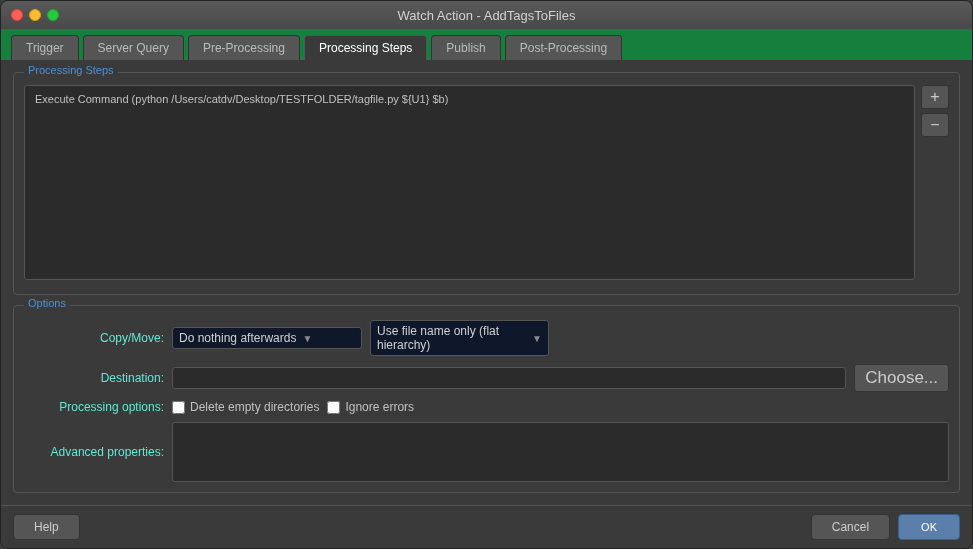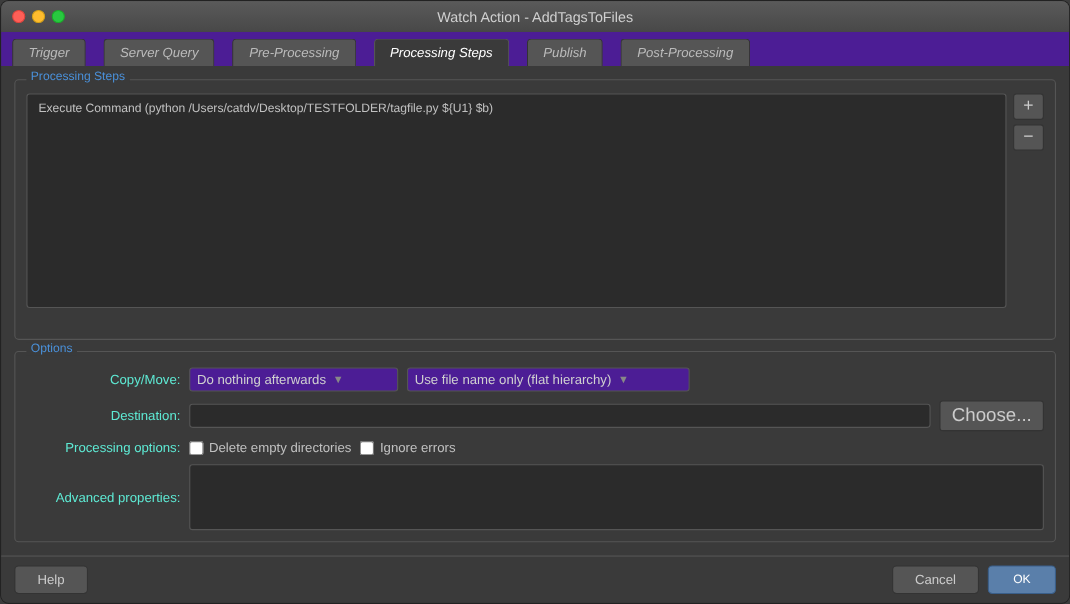--- a/index.html
+++ b/index.html
@@ -57,26 +57,25 @@
       position: absolute;
       left: 50%;
       transform: translateX(-50%);
       color: #d0d0d0;
       font-size: 13px;
       font-weight: 500;
       white-space: nowrap;
     }
 
     .tab-bar {
-      background: #4c1d95;
+      background: #15803d;
       display: flex;
       padding: 6px 10px 0 10px;
-      gap: 16px;
-      flex-shrink: 0;
-      font-style: italic;
+      gap: 4px;
+      flex-shrink: 0;
     }
 
     .tab {
       padding: 5px 14px;
       border-radius: 4px 4px 0 0;
       cursor: pointer;
       font-size: 12px;
       color: #bbb;
       background: #555;
       border: 1px solid #333;
@@ -183,39 +182,39 @@
 
     .options-label {
       width: 140px;
       text-align: right;
       color: #5eead4;
       font-size: 12px;
       flex-shrink: 0;
     }
 
     .dropdown {
-      background: #4c1d95;
+      background: #0f172a;
       border: 1px solid #555;
       border-radius: 3px;
       color: #d0d0d0;
       padding: 3px 6px;
       font-size: 12px;
       cursor: pointer;
       display: flex;
       align-items: center;
       gap: 6px;
     }
 
     .dropdown-arrow {
       color: #888;
       font-size: 10px;
     }
 
     .dropdown-1 { width: 190px; }
-    .dropdown-2 { width: 257px; }
+    .dropdown-2 { width: 179px; }
 
     .text-input {
       flex: 1;
       background: #2b2b2b;
       border: 1px solid #555;
       border-radius: 3px;
       color: #d0d0d0;
       padding: 3px 6px;
       font-size: 12px;
       height: 22px;

